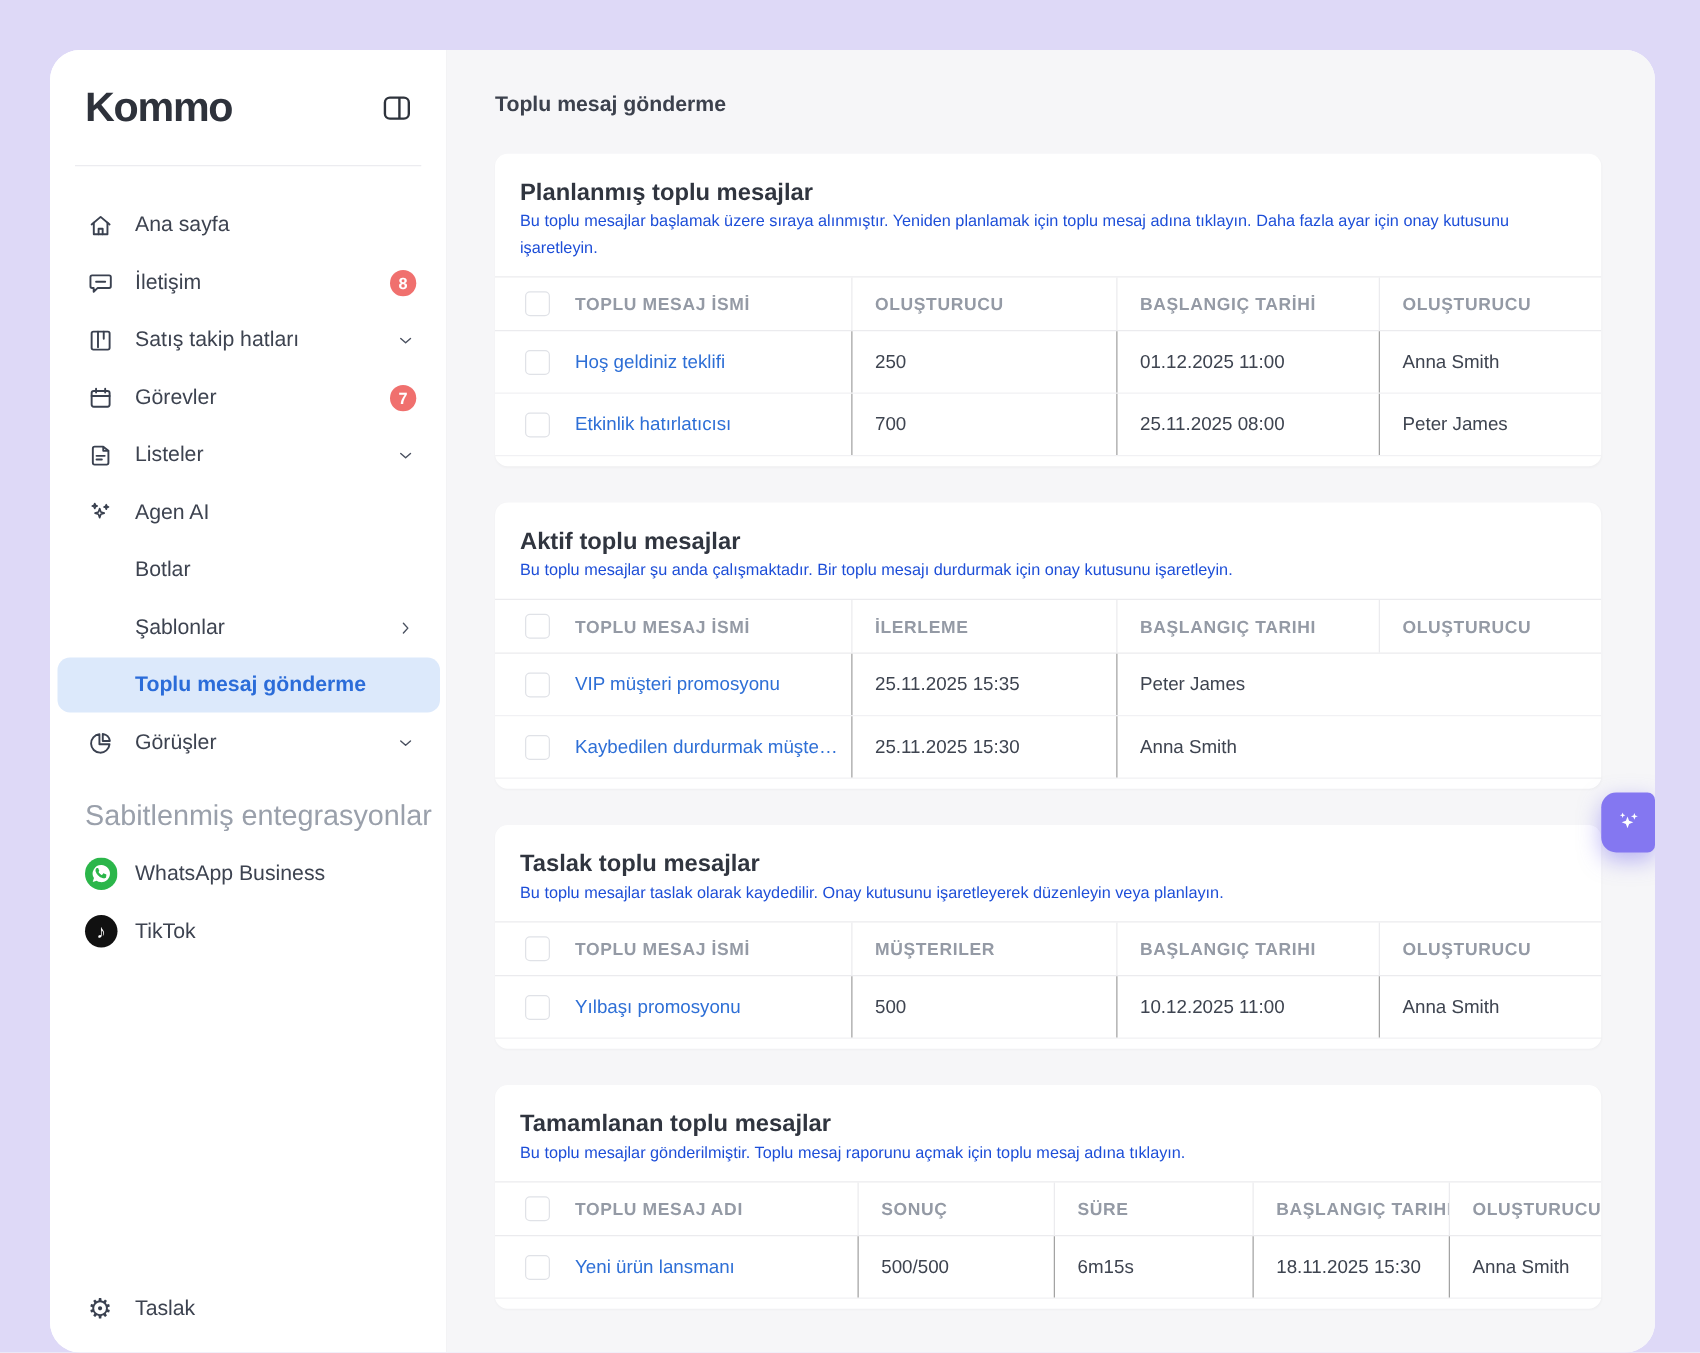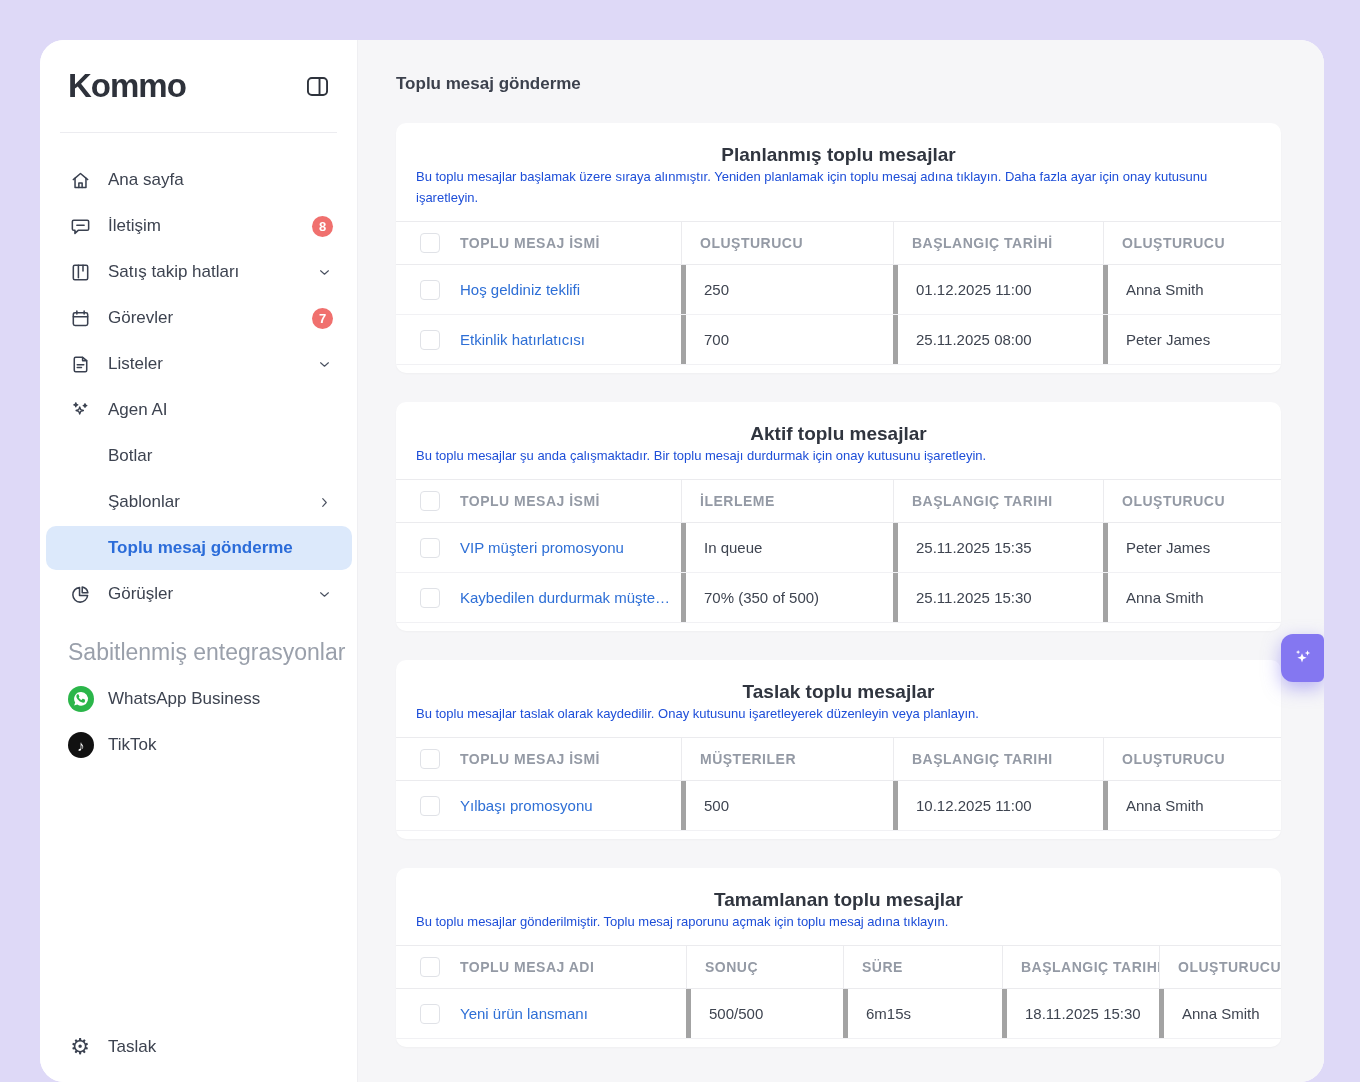--- a/index.html
+++ b/index.html
@@ -46,36 +46,36 @@
   .side-bottom { padding-bottom:12px; }
   .gear-glyph { font-size:22px; line-height:1; color:#3a4150; }
   
   .main { flex:1; background:#f6f6f8; padding:34px 43px 0 38px; overflow:hidden; position:relative; }
   .page-title { font-size:17px; color:#3c414d; }
   .card {
     background:#fff; border-radius:10px; margin-top:29px; padding-bottom:8px;
     overflow:hidden; box-shadow:0 1px 2px rgba(16,24,40,.03);
   }
   .card-head { padding:21px 20px 13px; }
-  .card-title { font-size:19px; font-weight:600; color:#30353f;text-align:center; }
+  .card-title { font-size:19px; font-weight:600; color:#30353f; }
   .card-desc { margin-top:0; font-size:13px; color:#1d4ed8; line-height:21px; max-width:848px; }
   .tbl { display:grid; align-items:center; }
   .cols-4 { grid-template-columns:64px 221px 212px 210px 1fr; }
   .cols-5 { grid-template-columns:64px 226px 157px 159px 157px 1fr; }
   .thead {
     height:44px; border-top:1px solid #ebebee; border-bottom:1px solid #ebebee;
     color:#949aa5; font-size:14px; font-weight:bold; letter-spacing:.5px;
   }
   .th { padding-left:18px; height:100%; display:flex; align-items:center;
         border-left:1px solid #ebebee; white-space:nowrap; overflow:hidden; }
   .th.first { border-left:none; padding-left:0; }
   .trow { height:50px; border-bottom:1px solid #f1f1f4; font-size:15px; color:#3e4450; }
   .trow.last { border-bottom:1px solid #f1f1f4; }
   .td { padding-left:18px; height:100%; display:flex; align-items:center;
-        border-left:5px solid #a3a3a3; white-space:nowrap; overflow:hidden; }
+        border-left:1px solid #a3a3a3; white-space:nowrap; overflow:hidden; }
   .td.first { border-left:none; padding-left:0; padding-right:10px; }
   .cell-cb { height:100%; display:flex; align-items:center; }
   .cbx { width:20px; height:20px; border:1px solid #e0e2e7; border-radius:4px; background:#fff; margin-left:24px; cursor:pointer; }
   .name-link { color:#2e6fd6; text-decoration:none; overflow:hidden; text-overflow:ellipsis; white-space:nowrap; cursor:pointer; }
   
   .ai-btn {
     position:absolute; right:0; top:594px; width:43px; height:48px;
     background:#8477f1; border-radius:12px 6px 6px 12px;
     display:flex; align-items:center; justify-content:center;
     box-shadow:0 6px 18px rgba(122,109,240,.5); cursor:pointer;
@@ -277,32 +277,30 @@
             <div class="th">BAŞLANGIÇ TARIHI</div>
             <div class="th">OLUŞTURUCU</div>
           </div>
           <div class="tbl trow cols-4">
             <div class="cell-cb">
               <div class="cbx"></div>
             </div>
             <div class="td first">
               <a class="name-link">VIP müşteri promosyonu</a>
             </div>
-            <div class="td">In queue</div>
             <div class="td">25.11.2025 15:35</div>
             <div class="td">Peter James</div>
           </div>
           <div class="tbl trow cols-4 last">
             <div class="cell-cb">
               <div class="cbx"></div>
             </div>
             <div class="td first">
               <a class="name-link">Kaybedilen durdurmak müşteri...</a>
             </div>
-            <div class="td">70% (350 of 500)</div>
             <div class="td">25.11.2025 15:30</div>
             <div class="td">Anna Smith</div>
           </div>
         </section>
         <section class="card">
           <div class="card-head">
             <div class="card-title">Taslak toplu mesajlar</div>
             <div class="card-desc">Bu toplu mesajlar taslak olarak kaydedilir. Onay kutusunu işaretleyerek düzenleyin veya planlayın.</div>
           </div>
           <div class="tbl thead cols-4">

